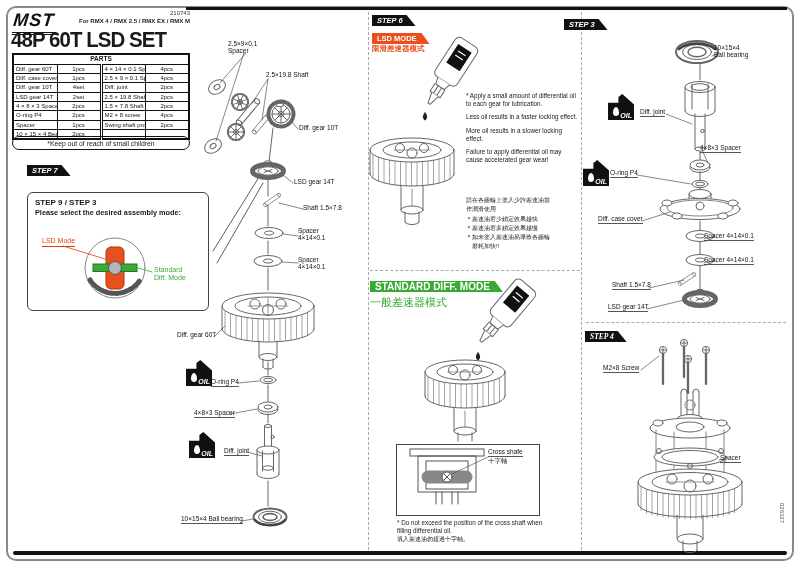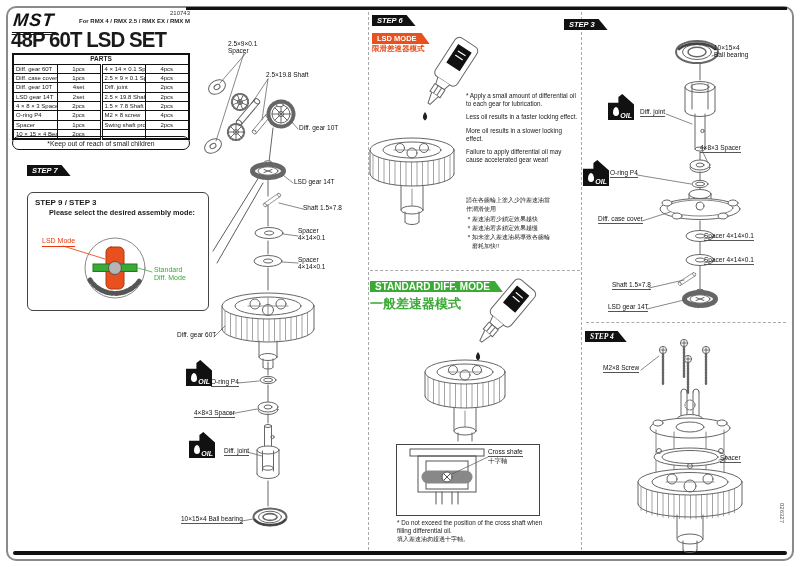--- a/index.html
+++ b/index.html
@@ -27,24 +27,24 @@
   td.p1{width:60px;} td.p2{width:70px;}
   .pill{position:absolute;left:12px;top:136px;width:178px;height:14px;border:1.5px solid #111;border-radius:8px;
         display:flex;align-items:center;justify-content:center;font-size:6.8px;box-sizing:border-box;}
   .flag{position:absolute;height:11px;background:#111;color:#fff;white-space:nowrap;
         font:italic bold 7.5px/11px "Liberation Sans",sans-serif;padding:0 13px 0 5px;
         clip-path:polygon(0 0,calc(100% - 9px) 0,100% 100%,0 100%);}
   .banner{position:absolute;height:11px;color:#fff;white-space:nowrap;
         font:bold 7.5px/11px "Liberation Sans",sans-serif;padding:0 13px 0 5px;
         clip-path:polygon(0 0,calc(100% - 8px) 0,100% 100%,0 100%);}
   .zh-o{position:absolute;font-size:7.5px;font-weight:bold;color:#e8501d;}
-  .zh-g{position:absolute;font-size:13px;font-weight:bold;color:#3aaa35;}
+  .zh-g{position:absolute;font-size:11px;font-weight:normal;color:#3aaa35;}
   .box1{position:absolute;left:27px;top:192px;width:180px;height:117px;border:1.5px solid #444;border-radius:6px;}
   .box1-t{position:absolute;left:35px;top:198px;font-size:8px;font-weight:bold;}
-  .box1-s{position:absolute;left:49px;top:208px;font-size:7.3px;font-weight:bold;}
+  .box1-s{position:absolute;left:35px;top:208px;font-size:7.3px;font-weight:bold;}
   .crossbox{position:absolute;left:396px;top:444px;width:142px;height:70px;border:1.5px solid #444;}
   .lbl{position:absolute;font-size:6.5px;color:#111;white-space:nowrap;line-height:1.15;}
   .lbl .ln{display:block;}
   .ul{border-bottom:1px solid #555;padding-bottom:0.5px;}
   .red{color:#e8380d;border-color:#e8380d;}
   .green{color:#3aaa35;}
   .notes{position:absolute;left:466px;top:92px;width:113px;}
   .notes p{margin:0 0 5px;font-size:6.3px;line-height:1.3;}
   .notes-zh{position:absolute;left:466px;top:196px;width:115px;font-size:6px;line-height:1.55;}
   .bottom-note{position:absolute;left:397px;top:519px;width:152px;font-size:6.3px;line-height:1.25;}

